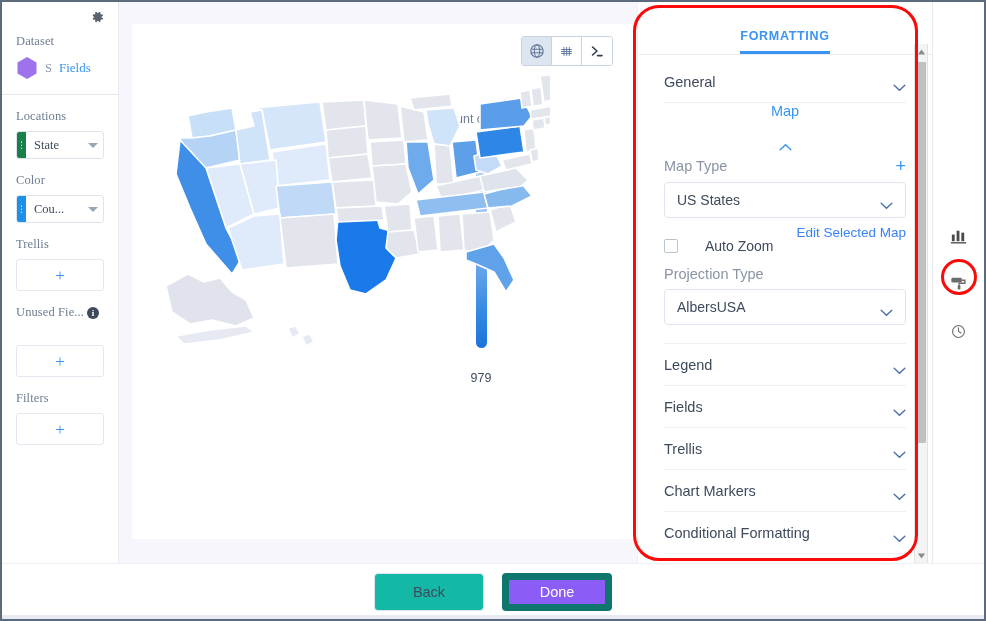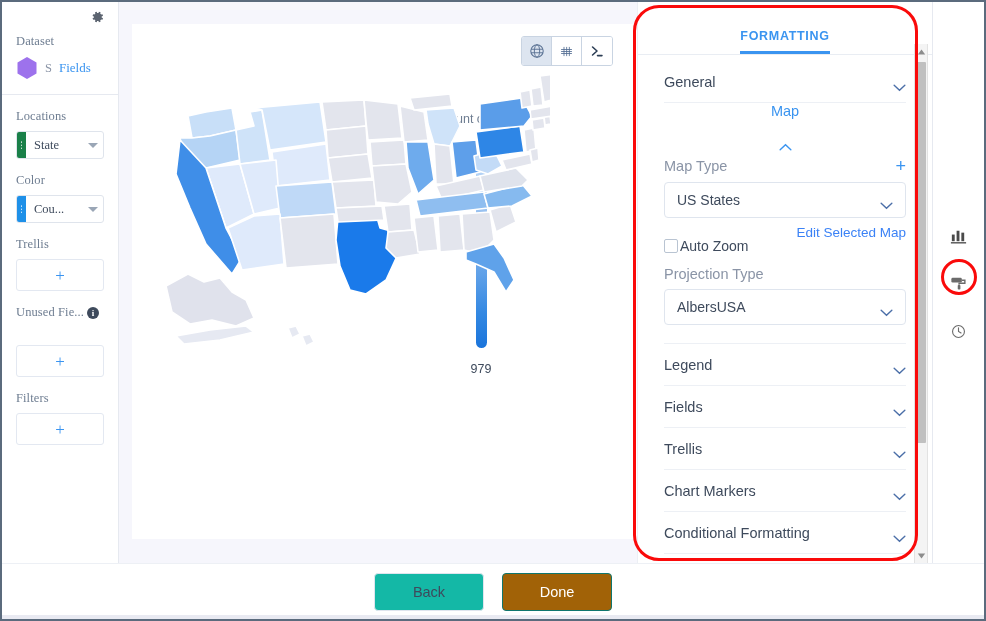--- a/index.html
+++ b/index.html
@@ -87,21 +87,21 @@
   .vt-btn:last-child{border-right:none;}
   .vt-btn.active { background:#dde5f0; }
 
   .legend { position:absolute; right:96px; top:88px; width:120px; text-align:center; }
   .legend-title { font-size:12.5px; color:#6e7d91; margin-bottom:12px; }
   .legend-max { font-size:12.5px; color:#3e4a5c; margin-bottom:4px; }
   .legend-bar {
     width:11px; height:192px; margin:0 auto; border-radius:6px;
     background: linear-gradient(to bottom, #bed9f7 0%, #a8cbf3 18%, #8bb9ee 38%, #5fa0e8 62%, #3388e2 82%, #1a74db 100%);
   }
-  .legend-min { font-size:12.5px; color:#3e4a5c; margin-top:14px; }
+  .legend-min { font-size:12.5px; color:#3e4a5c; margin-top:23px; }
 
   .map-wrap { position:absolute; left:18px; top:44px; width:400px; height:400px; }
   .map-wrap svg { width:100%; height:100%; display:block; }
 
   
   .fmt-panel {
     width: 295px; flex:0 0 295px; background:#ffffff; position:relative;
     display:flex; flex-direction:column; border-left:1px solid #eceff4;
   }
   .fmt-tabs { height:53px; display:flex; align-items:flex-end; justify-content:center; border-bottom:1px solid #e9edf3; }
@@ -118,21 +118,21 @@
   .acc-row.open { border-bottom:none;flex-direction:column; }
   .chev { width:13px; height:8px; }
   .field-label { font-size:14.5px; color:#8a94a6; margin: 12px 0 7px 0; display:flex; align-items:center; justify-content:space-between; }
   .plus-link { color:#3a94f0; font-size:18px; line-height:1; cursor:pointer; }
   .sel {
     height:36px; border:1px solid #dfe5ee; border-radius:4px; background:#fff;
     display:flex; align-items:center; padding:0 12px; justify-content:space-between; cursor:pointer;
   }
   .sel-val { font-size:14px; color:#3e4a5c; }
   .edit-link { text-align:right; font-size:13.5px; color:#3b82f6; margin-top:7px; cursor:pointer; }
-  .check-row { display:flex; align-items:center; gap:2px; margin-top:-2px; }
+  .check-row { display:flex; align-items:center; gap:27px; margin-top:-2px; }
   .checkbox { width:14px;height:14px;border:1.5px solid #b9c4d2;border-radius:2px;background:#fff; }
   .check-label { font-size:14px; color:#3e4a5c; }
   .group-gap { height:18px; }
   .group-sep { height:1px; background:#edf0f5; }
 
   .fmt-sb {
     position:absolute; right:4px; top:42px; bottom:0; width:14px;
     background:#f4f4f4; border-left:1px solid #e2e2e2; border-right:1px solid #e2e2e2;
     display:flex; flex-direction:column; align-items:center;
   }
@@ -152,21 +152,21 @@
   .footer {
     height:56px; flex:0 0 56px; background:#fff; border-top:1px solid #edf0f5;
     display:flex; align-items:center; justify-content:center; gap:18px;
     position:relative;
   }
   .btn {
     min-width:110px; height:38px; border-radius:4px; font-size:14.5px;
     display:flex; align-items:center; justify-content:center; cursor:pointer;
   }
   .btn-back { border:1px solid #dfe5ee; background:#14b8a6; color:#3e4a5c;text-align:center; }
-  .btn-done { background:#a16207; color:#fff; border:1px solid #0f766e; }
+  .btn-done { background:#8b5cf6; color:#fff; border:7px solid #0f766e; }
   .footer-strip { position:absolute; left:0; right:0; bottom:0; height:4px; background:#e9eaf2; }
 
   
   .anno { position:absolute; border:3px solid #fa0a0a; pointer-events:none; z-index:50; }
   #anno-panel { left:633px; top:5px; width:285px; height:556px; border-radius:26px; }
   #anno-rail { left:941px; top:259px; width:36px; height:36px; border-radius:50%; }
 </style>
 </head>
 <body>
 

